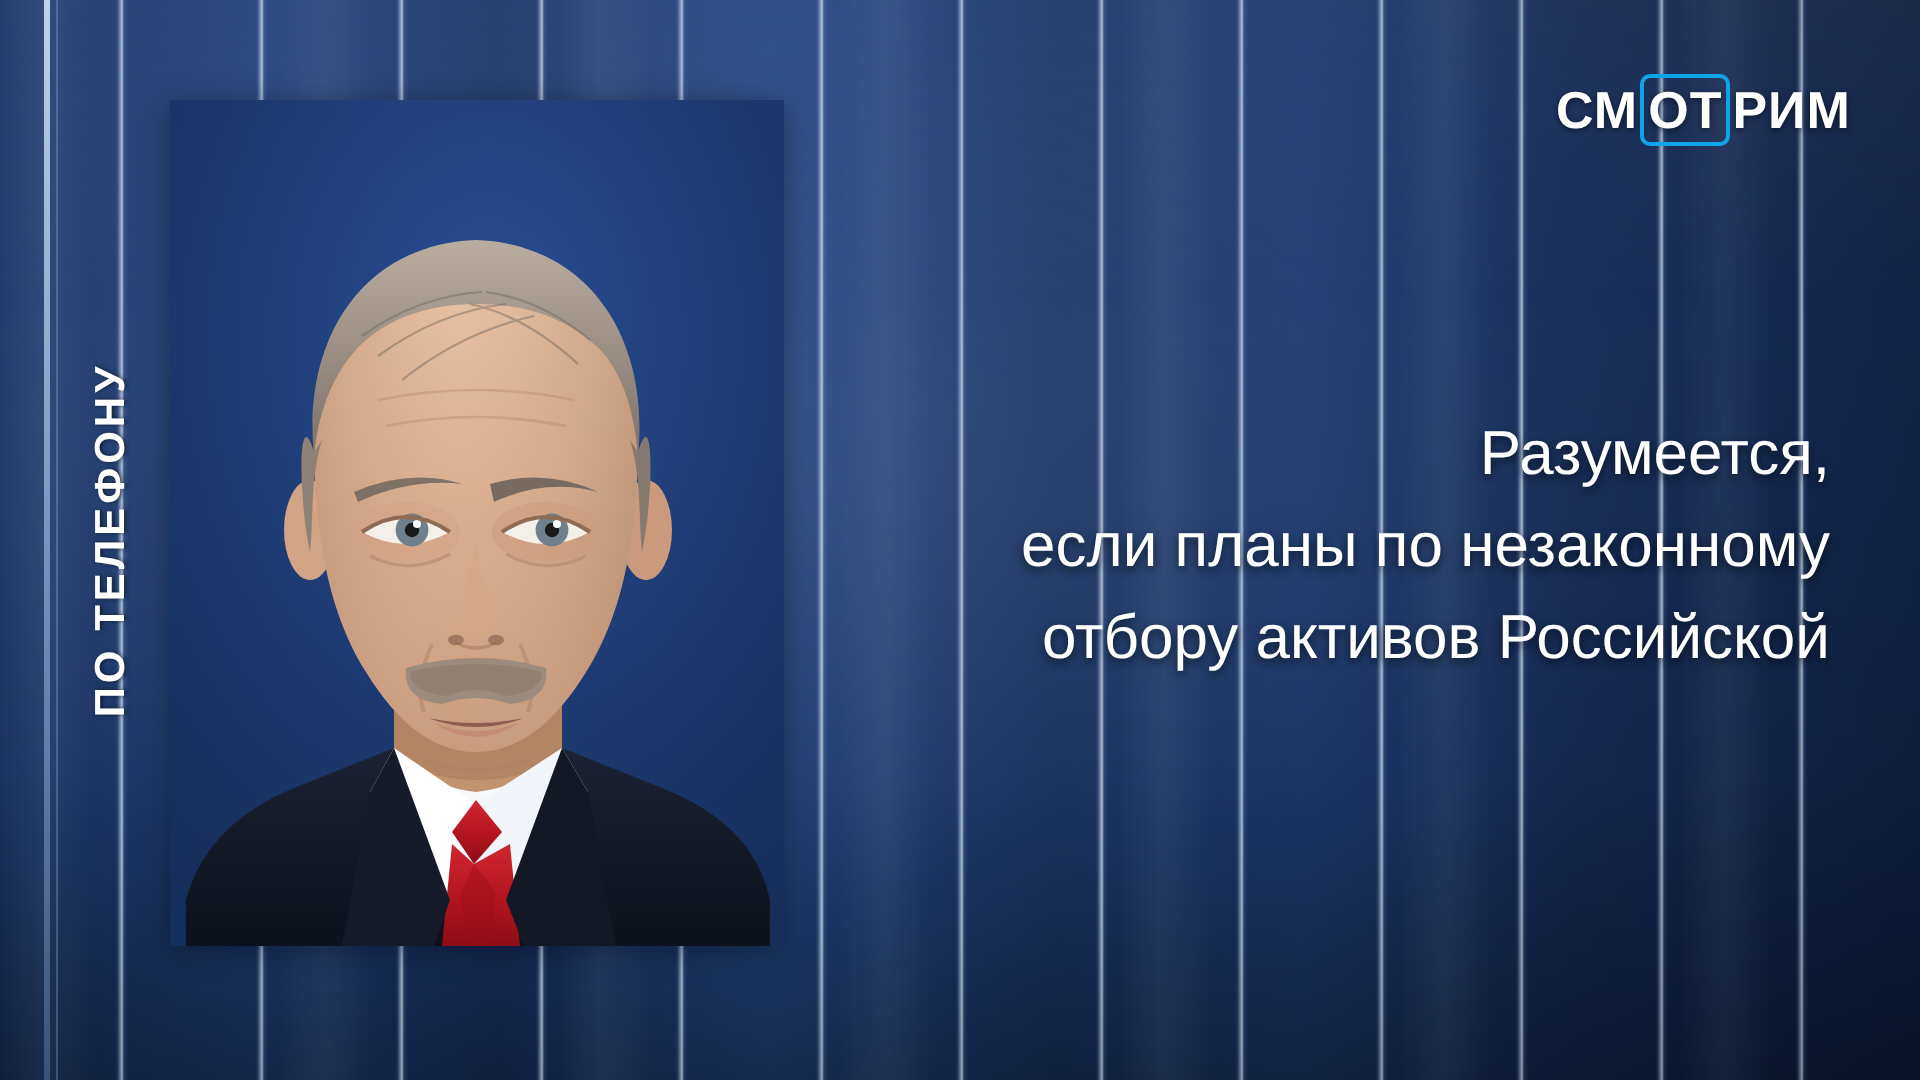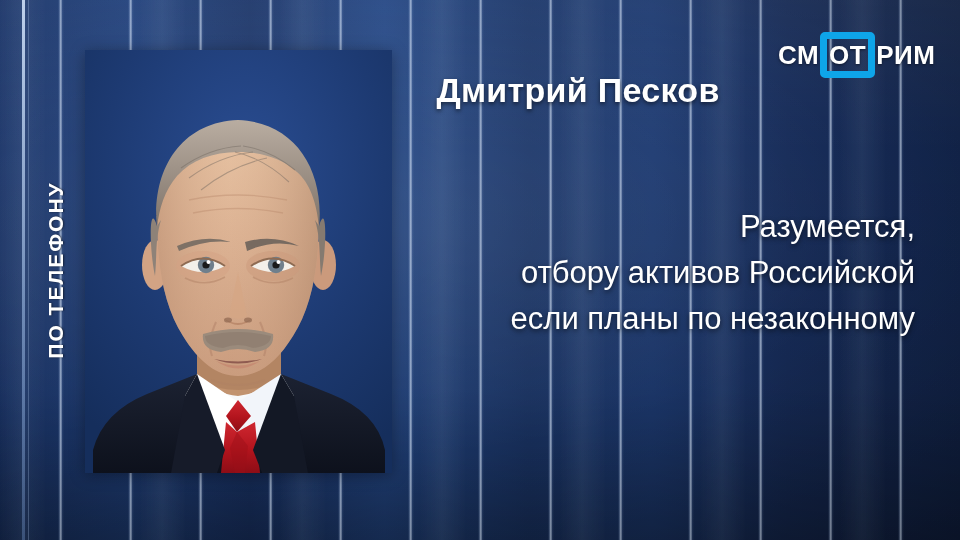--- a/index.html
+++ b/index.html
@@ -181,21 +181,21 @@
     font-weight: 700;
     letter-spacing: 0.5px;
     line-height: 1;
     text-shadow: 0 1px 3px rgba(0,0,0,0.5);
   }
   .logo-boxed {
     position: relative;
     display: inline-block;
     padding: 3px 2px;
     margin: 0 1px;
-    border: 7px solid #0ea5e9;
+    border: 2px solid #0ea5e9;
     border-radius: 5px;
     line-height: 1;
   }
 </style>
 </head>
 <body>
 
 <div id="screen">
 
   <div class="bg-base"></div>
@@ -339,27 +339,26 @@
       <path d="M120 286 Q153 278 186 286 Q186 296 168 298 Q153 292 138 298 Q120 296 120 286 Z" fill="#8a7a6c" opacity="0.6"></path>
 
       <path d="M129 309 Q153 318 177 309 Q153 314 129 309 Z" fill="#8f5b50"></path>
       <path d="M131 311 Q153 320 175 311 Q153 326 131 311 Z" fill="#c4866f" opacity="0.75"></path>
 
       <path d="M126 330 Q153 340 180 330" fill="none" stroke="#b08063" stroke-width="2" opacity="0.45"></path>
     </svg>
   </div>
 
   <div class="name-block">
-    <div class="name-title">Дмитрий Песков</div>
   </div>
 
   <div class="quote-block">
     <div class="quote-line">Разумеется,</div>
+    <div class="quote-line">если планы по незаконному</div>
     <div class="quote-line">отбору активов Российской</div>
-    <div class="quote-line">если планы по незаконному</div>
   </div>
 
   <div class="logo">
     <span class="logo-txt">СМ</span>
     <span class="logo-txt logo-boxed">ОТ</span>
     <span class="logo-txt">РИМ</span>
   </div>
 
 </div>
 

